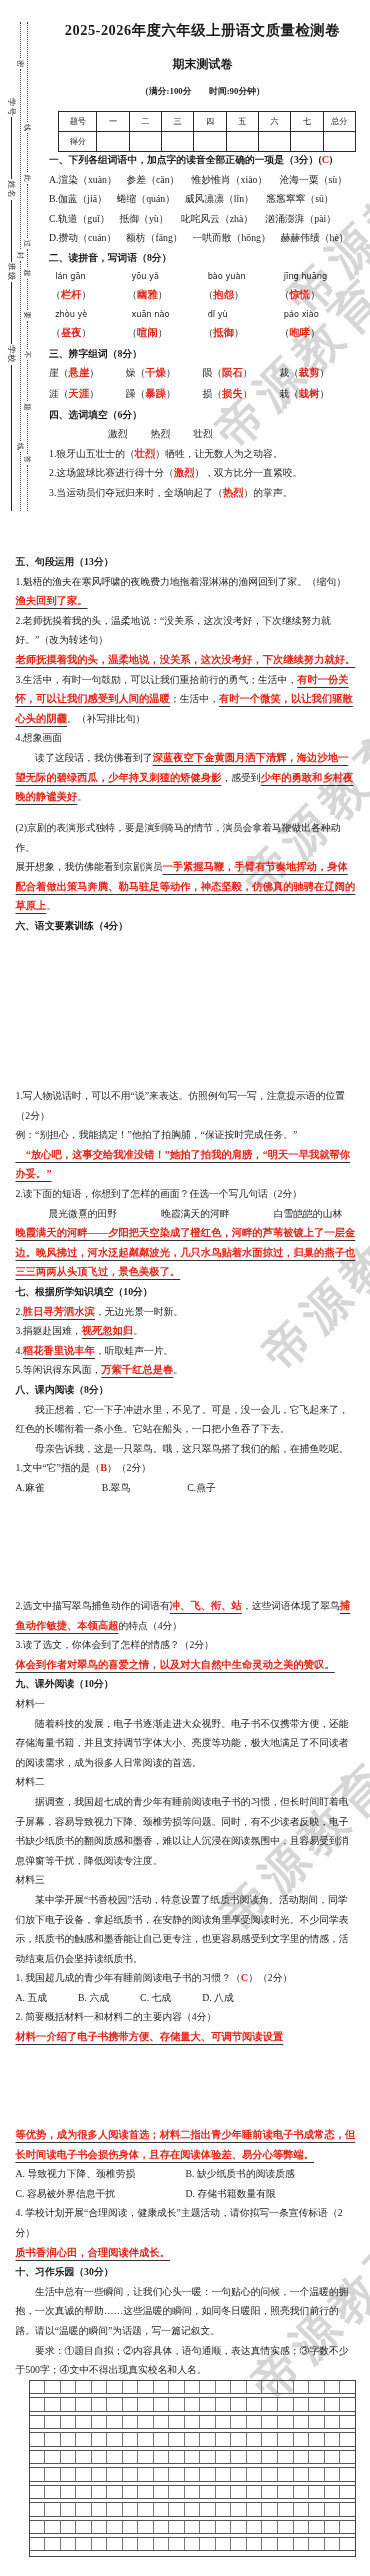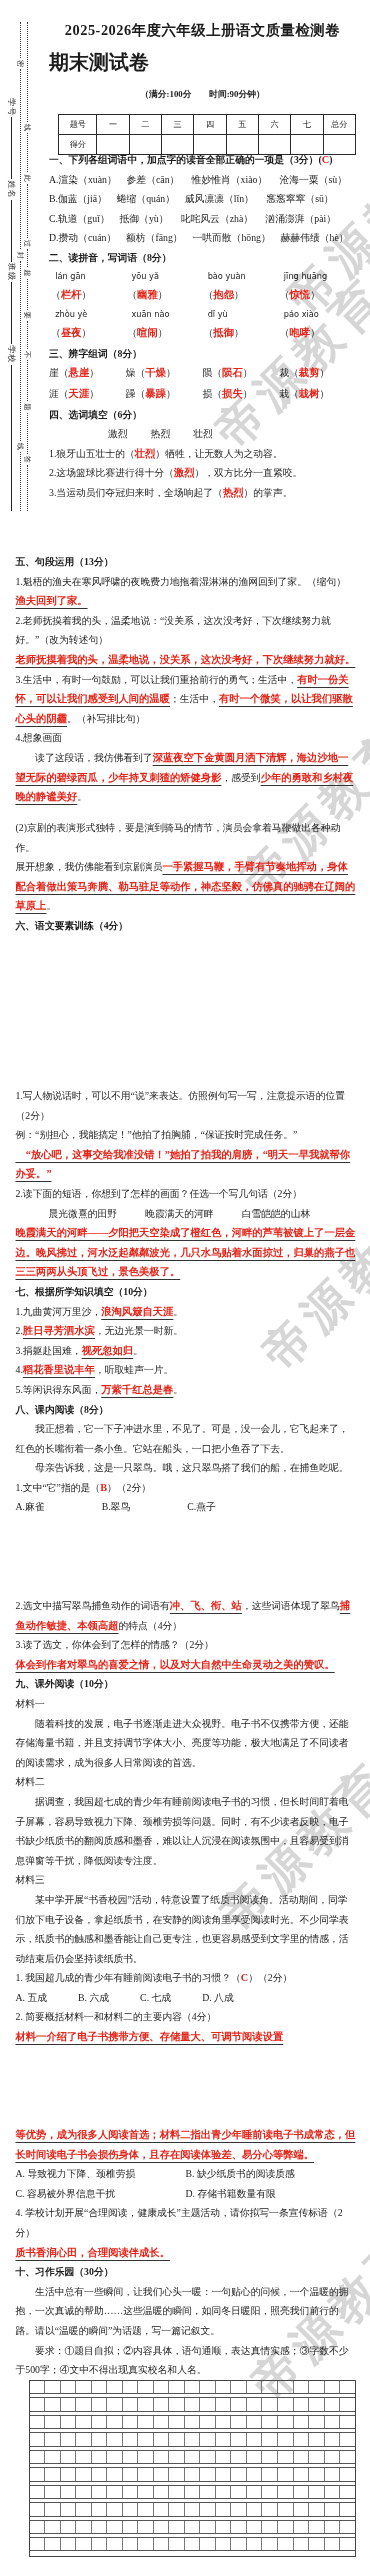--- a/index.html
+++ b/index.html
@@ -5,21 +5,21 @@
   html,body{margin:0;padding:0;background:#ffffff;}
   #paper{position:relative;width:371px;height:3673px;background:#ffffff;overflow:hidden;
          font-family:"Liberation Serif","DejaVu Serif",serif;color:#1c1c1c;}
   
   .wm{position:absolute;font-family:"Liberation Sans","DejaVu Sans",sans-serif;font-weight:bold;
       font-size:47px;letter-spacing:7.2px;color:#c9c9c9;opacity:.75;transform:rotate(-45deg);
       white-space:nowrap;z-index:0;}
   
   .hdr{position:absolute;top:20.6px;left:49px;width:307px;z-index:1;}
   .t1{font-size:14.4px;font-weight:bold;text-align:center;letter-spacing:0.5px;}
-  .t2{font-size:20px;font-weight:bold;margin-top:9px;}
+  .t2{font-size:12px;font-weight:bold;text-align:center;margin-top:16px;}
   .info{font-size:8.8px;font-weight:bold;text-align:center;margin-top:13.4px;}
   .stable{border-collapse:collapse;margin:13.4px 0 0 9.3px;}
   .stable td{border:0.8px solid #2a2a2a;width:30px;height:17px;text-align:center;font-size:8.2px;}
   .stable td.c0{width:36px;}
   
   .strip{position:absolute;transform-origin:0 0;transform:rotate(90deg);display:flex;
          align-items:center;height:11.3px;z-index:1;}
   .slabel{font-size:8.2px;letter-spacing:1px;white-space:nowrap;padding:0 1px;}
   .sline{border-bottom:0.8px solid #222;height:0;flex:0 0 62px;}
   .sline.lead{flex:0 0 75px;border-bottom:none;}
@@ -212,28 +212,27 @@
         <div style="height: 11.3px;"></div>
         <div class="blk"><span>(2)京剧的表演形式独特，要是演到骑马的情节，演员会拿着马鞭做出各种动作。</span></div>
         <div class="blk"><span>展开想象，我仿佛能看到京剧演员</span><span class="red ul">一手紧握马鞭，手臂有节奏地挥动，身体配合着做出策马奔腾、勒马驻足等动作，神态坚毅，仿佛真的驰骋在辽阔的草原上</span><span>。</span></div>
         <div class="blk h"><span>六、语文要素训练（4分）</span></div>
       </div>
       <div class="page" style="top: 1086px; left: 15.5px; width: 340px;">
         <div class="blk"><span>1.写人物说话时，可以不用“说”来表达。仿照例句写一写，注意提示语的位置（2分）</span></div>
         <div class="blk"><span>例：“别担心，我能搞定！”他拍了拍胸脯，“保证按时完成任务。”</span></div>
         <div class="blk"><span class="red ul">　“放心吧，这事交给我准没错！”她拍了拍我的肩膀，“明天一早我就帮你办妥。”</span></div>
         <div class="blk"><span>2.读下面的短语，你想到了怎样的画面？任选一个写几句话（2分）</span></div>
-        <div class="blk opts" style="padding-left: 33px; column-gap: 28px;">
+        <div class="blk opts" style="padding-left: 33px; column-gap: 44px;">
           <span>晨光微熹的田野</span>
           <span>晚霞满天的河畔</span>
           <span>白雪皑皑的山林</span>
         </div>
         <div class="blk"><span class="red ul">晚霞满天的河畔——夕阳把天空染成了橙红色，河畔的芦苇被镀上了一层金边。晚风拂过，河水泛起粼粼波光，几只水鸟贴着水面掠过，归巢的燕子也三三两两从头顶飞过，景色美极了。</span></div>
         <div class="blk h"><span>七、根据所学知识填空（10分）</span></div>
-        <div class="blk"><span>1.九曲黄河万里沙，</span><span class="red ul">浪淘风簸自天涯</span><span>。</span></div>
         <div class="blk"><span>2.</span><span class="red ul">胜日寻芳泗水滨</span><span>，无边光景一时新。</span></div>
         <div class="blk"><span>3.捐躯赴国难，</span><span class="red ul">视死忽如归</span><span>。</span></div>
         <div class="blk"><span>4.</span><span class="red ul">稻花香里说丰年</span><span>，听取蛙声一片。</span></div>
         <div class="blk"><span>5.等闲识得东风面，</span><span class="red ul">万紫千红总是春</span><span>。</span></div>
         <div class="blk h"><span>八、课内阅读（8分）</span></div>
         <div class="blk ind"><span>我正想着，它一下子冲进水里，不见了。可是，没一会儿，它飞起来了，红色的长嘴衔着一条小鱼。它站在船头，一口把小鱼吞了下去。</span></div>
         <div class="blk ind"><span>母亲告诉我，这是一只翠鸟。哦，这只翠鸟搭了我们的船，在捕鱼吃呢。</span></div>
         <div class="blk"><span>1.文中“它”指的是（</span><span class="red">B</span><span>）（2分）</span></div>
         <div class="blk opts" style="column-gap: 57px;">
           <span>A.麻雀</span>

